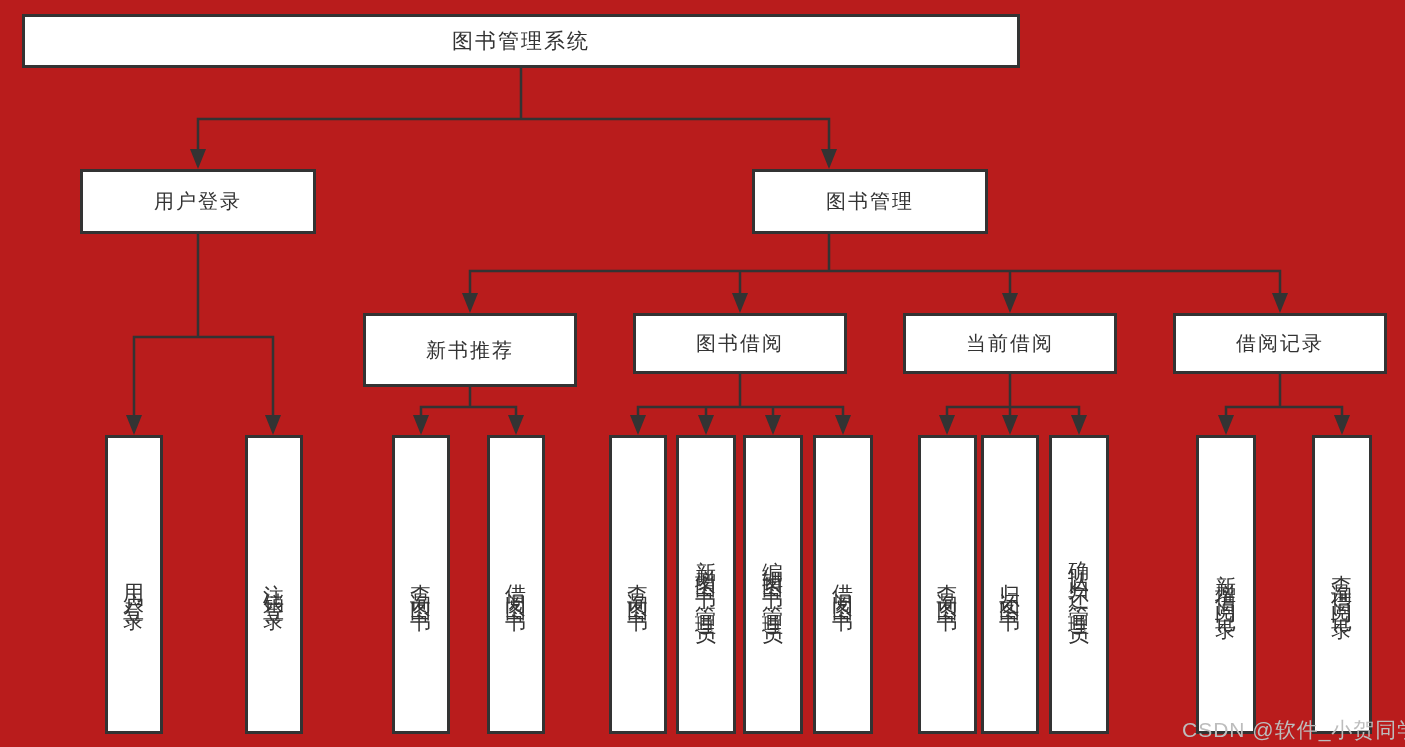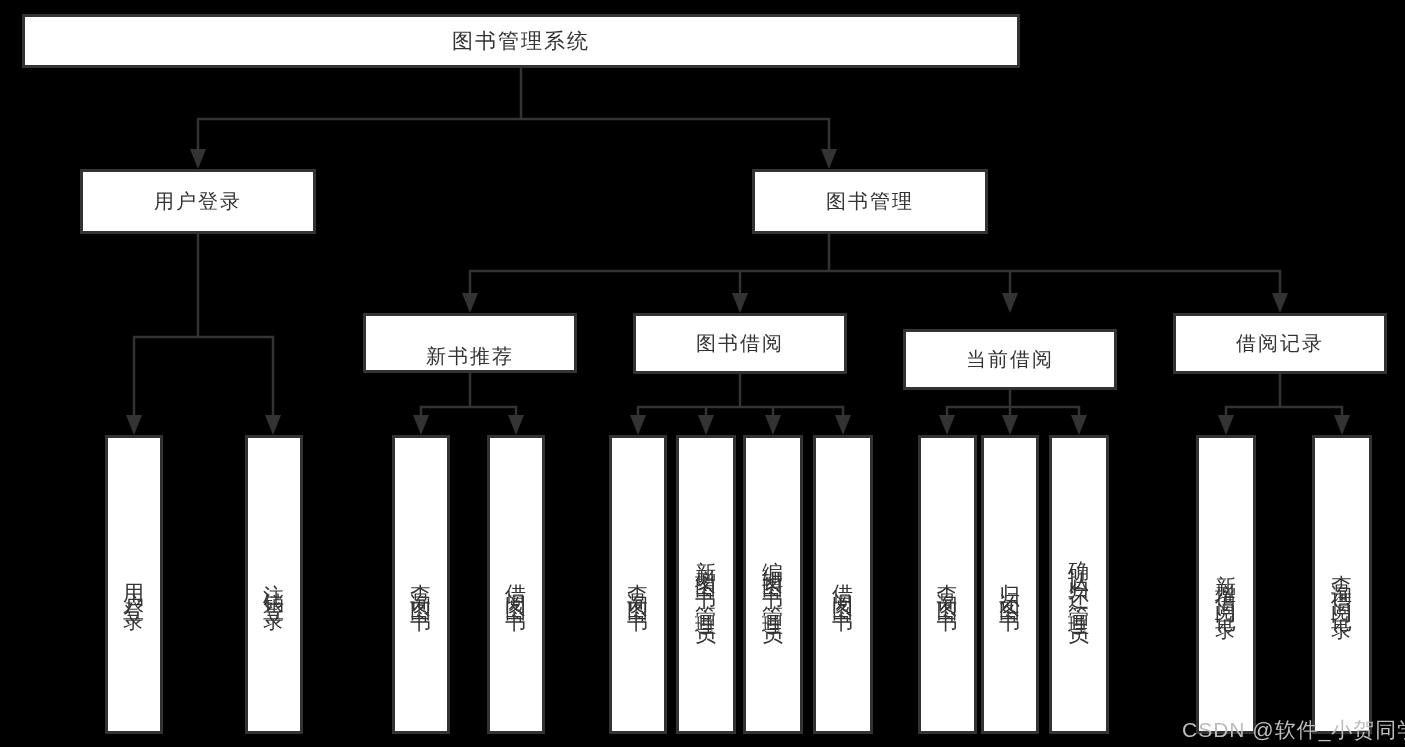--- a/index.html
+++ b/index.html
@@ -1,20 +1,20 @@
 <!DOCTYPE html>
 <html><head>
 <meta charset="utf-8">
 <style>
   html, body { margin: 0; padding: 0; background: #ffffff; }
   .canvas {
     position: relative;
     width: 1405px;
     height: 747px;
-    background: #000000;
+    background: #b91c1c;
     font-family: "Liberation Sans", sans-serif;
     overflow: hidden;
   }
   .wires {
     position: absolute;
     inset: 0;
     pointer-events: none;
   }
   .box {
     position: absolute;
@@ -107,27 +107,27 @@
     <span class="label">图书管理系统</span>
   </div>
 
   <div class="box box-h" style="left:80px; top:169px; width:236px; height:65px;">
     <span class="label">用户登录</span>
   </div>
   <div class="box box-h" style="left:752px; top:169px; width:236px; height:65px;">
     <span class="label">图书管理</span>
   </div>
 
-  <div class="box box-h" style="left:363px; top:313px; width:214px; height:60px;align-items:flex-end;">
+  <div class="box box-h" style="left:363px; top:313px; width:214px; height:74px;">
     <span class="label">新书推荐</span>
   </div>
   <div class="box box-h" style="left:633px; top:313px; width:214px; height:61px;">
     <span class="label">图书借阅</span>
   </div>
-  <div class="box box-h" style="left:903px; top:329px; width:214px; height:61px;">
+  <div class="box box-h" style="left:903px; top:313px; width:214px; height:61px;">
     <span class="label">当前借阅</span>
   </div>
   <div class="box box-h" style="left:1173px; top:313px; width:214px; height:61px;">
     <span class="label">借阅记录</span>
   </div>
 
   <div class="box box-v" style="left:105px; top:435px; width:58px; height:299px;">
     <span class="label">用户登录</span>
   </div>
   <div class="box box-v" style="left:245px; top:435px; width:58px; height:299px;">

